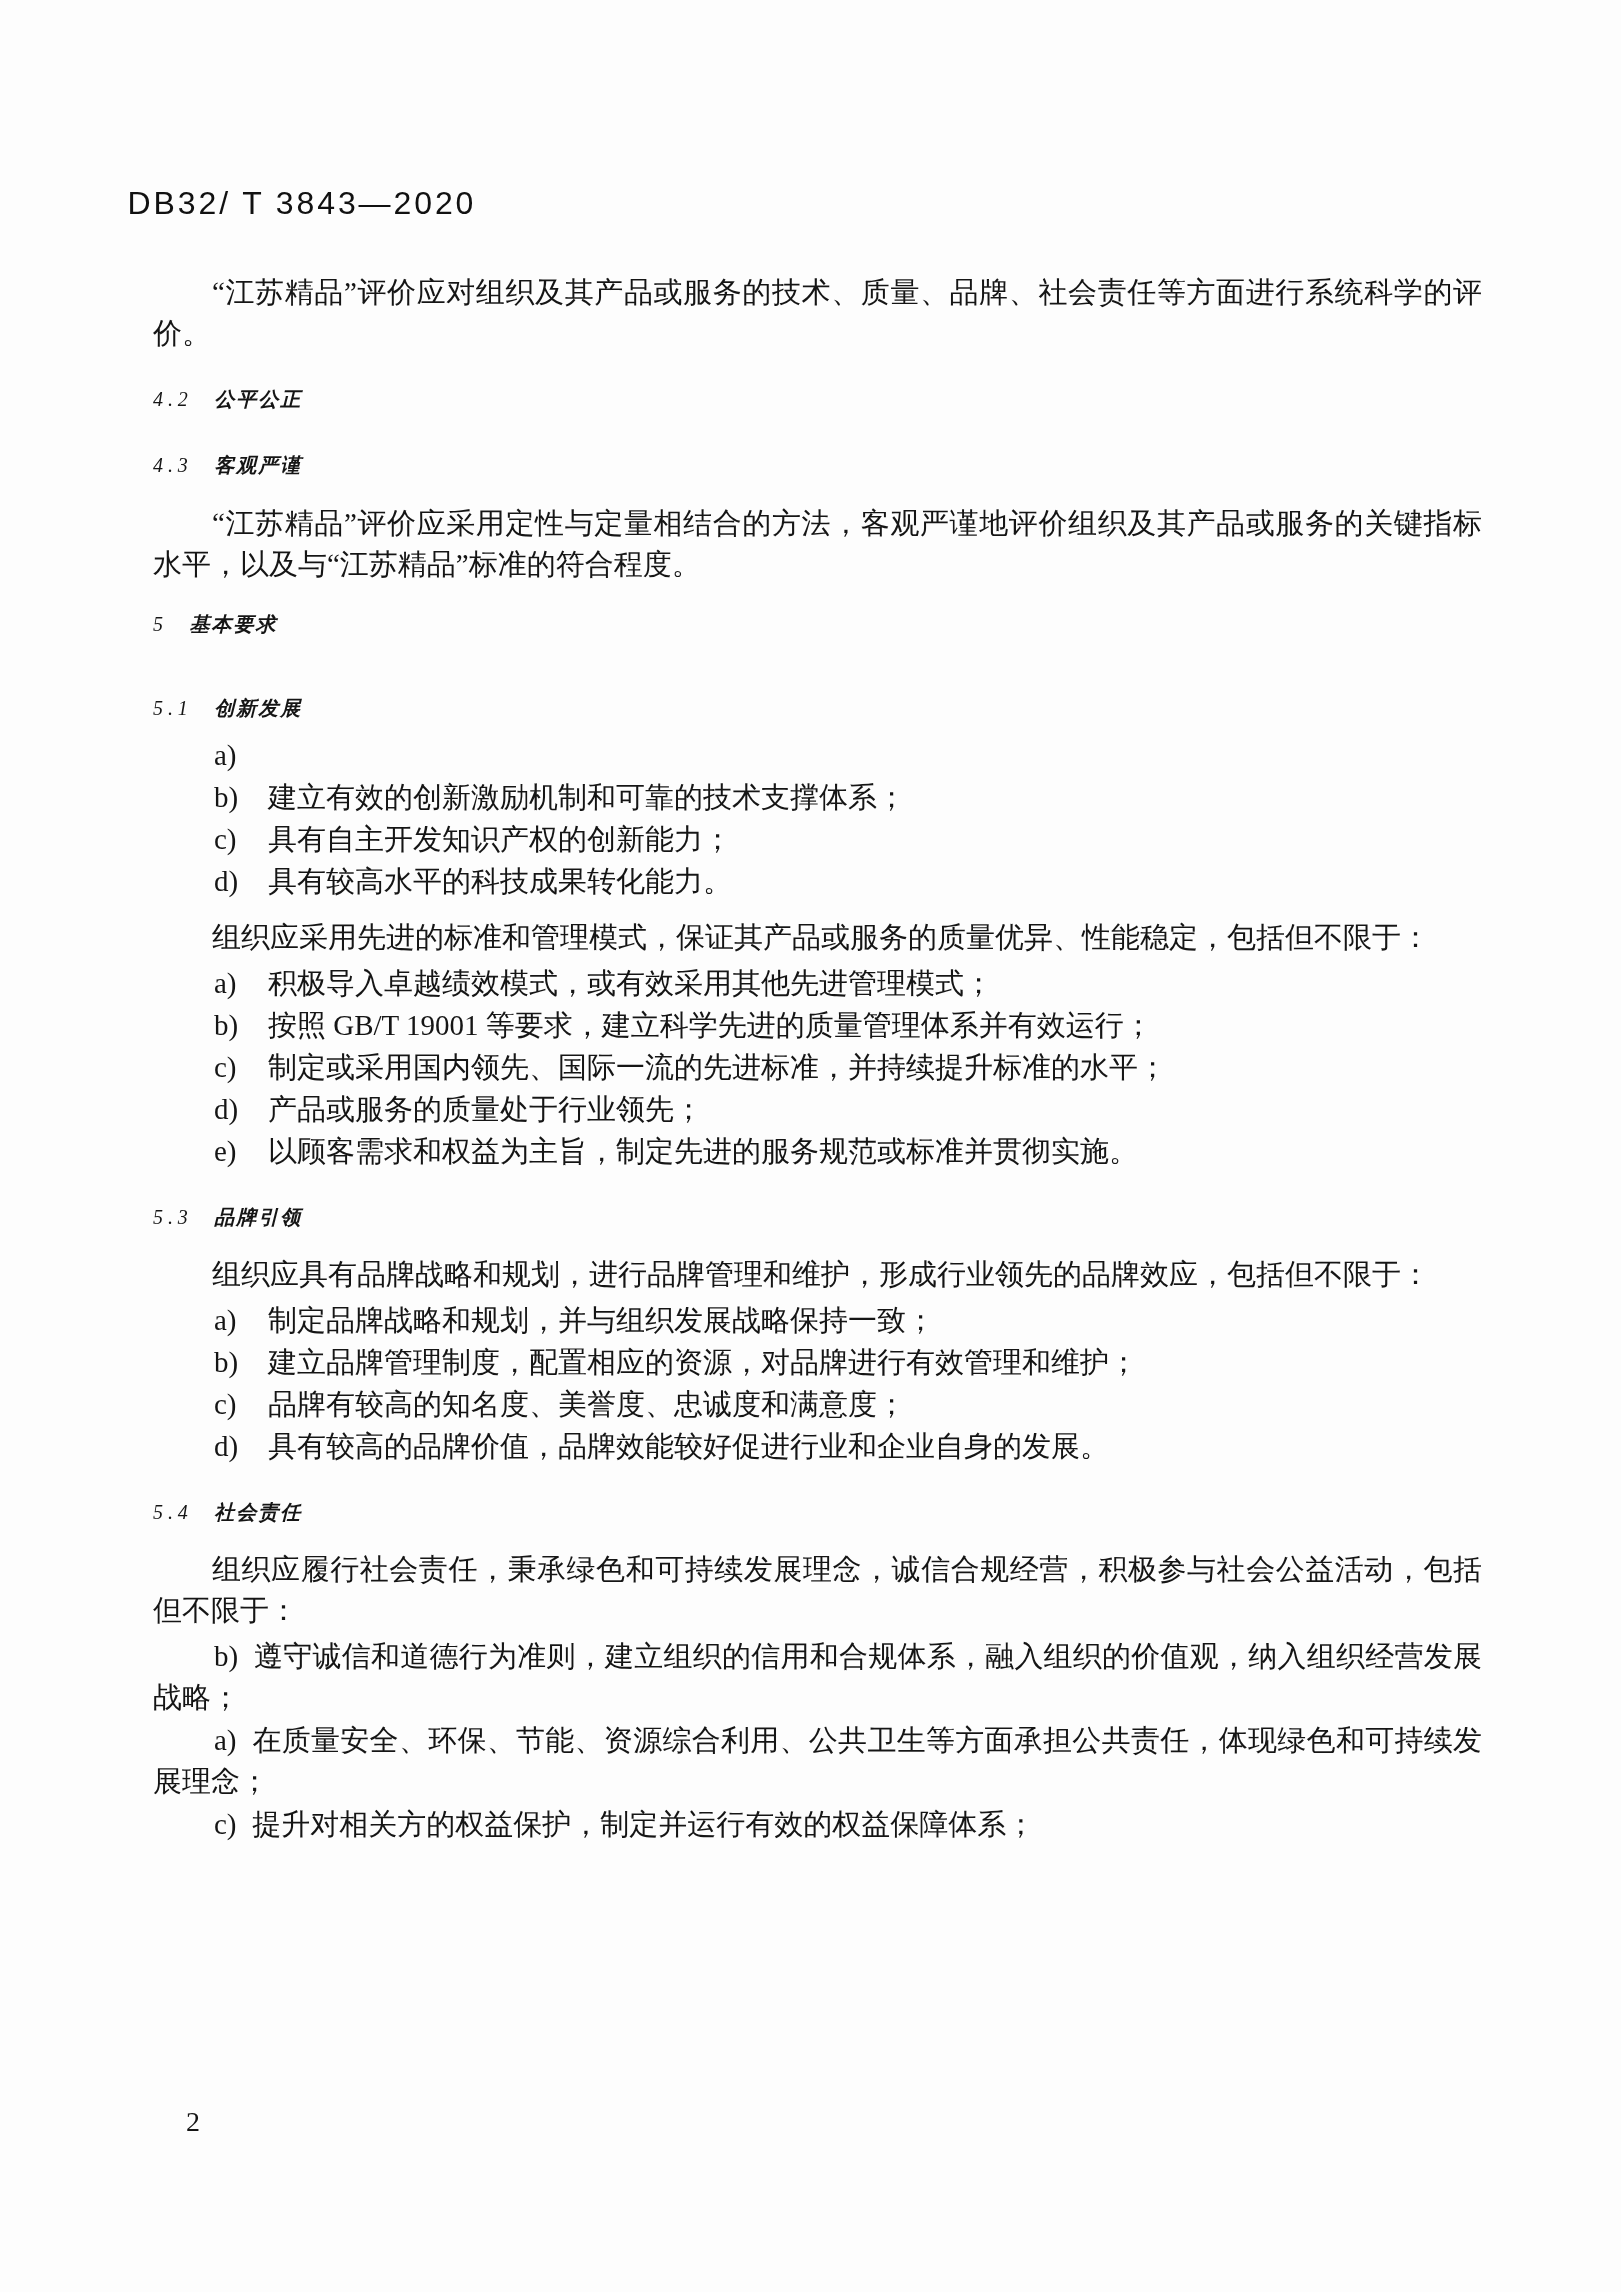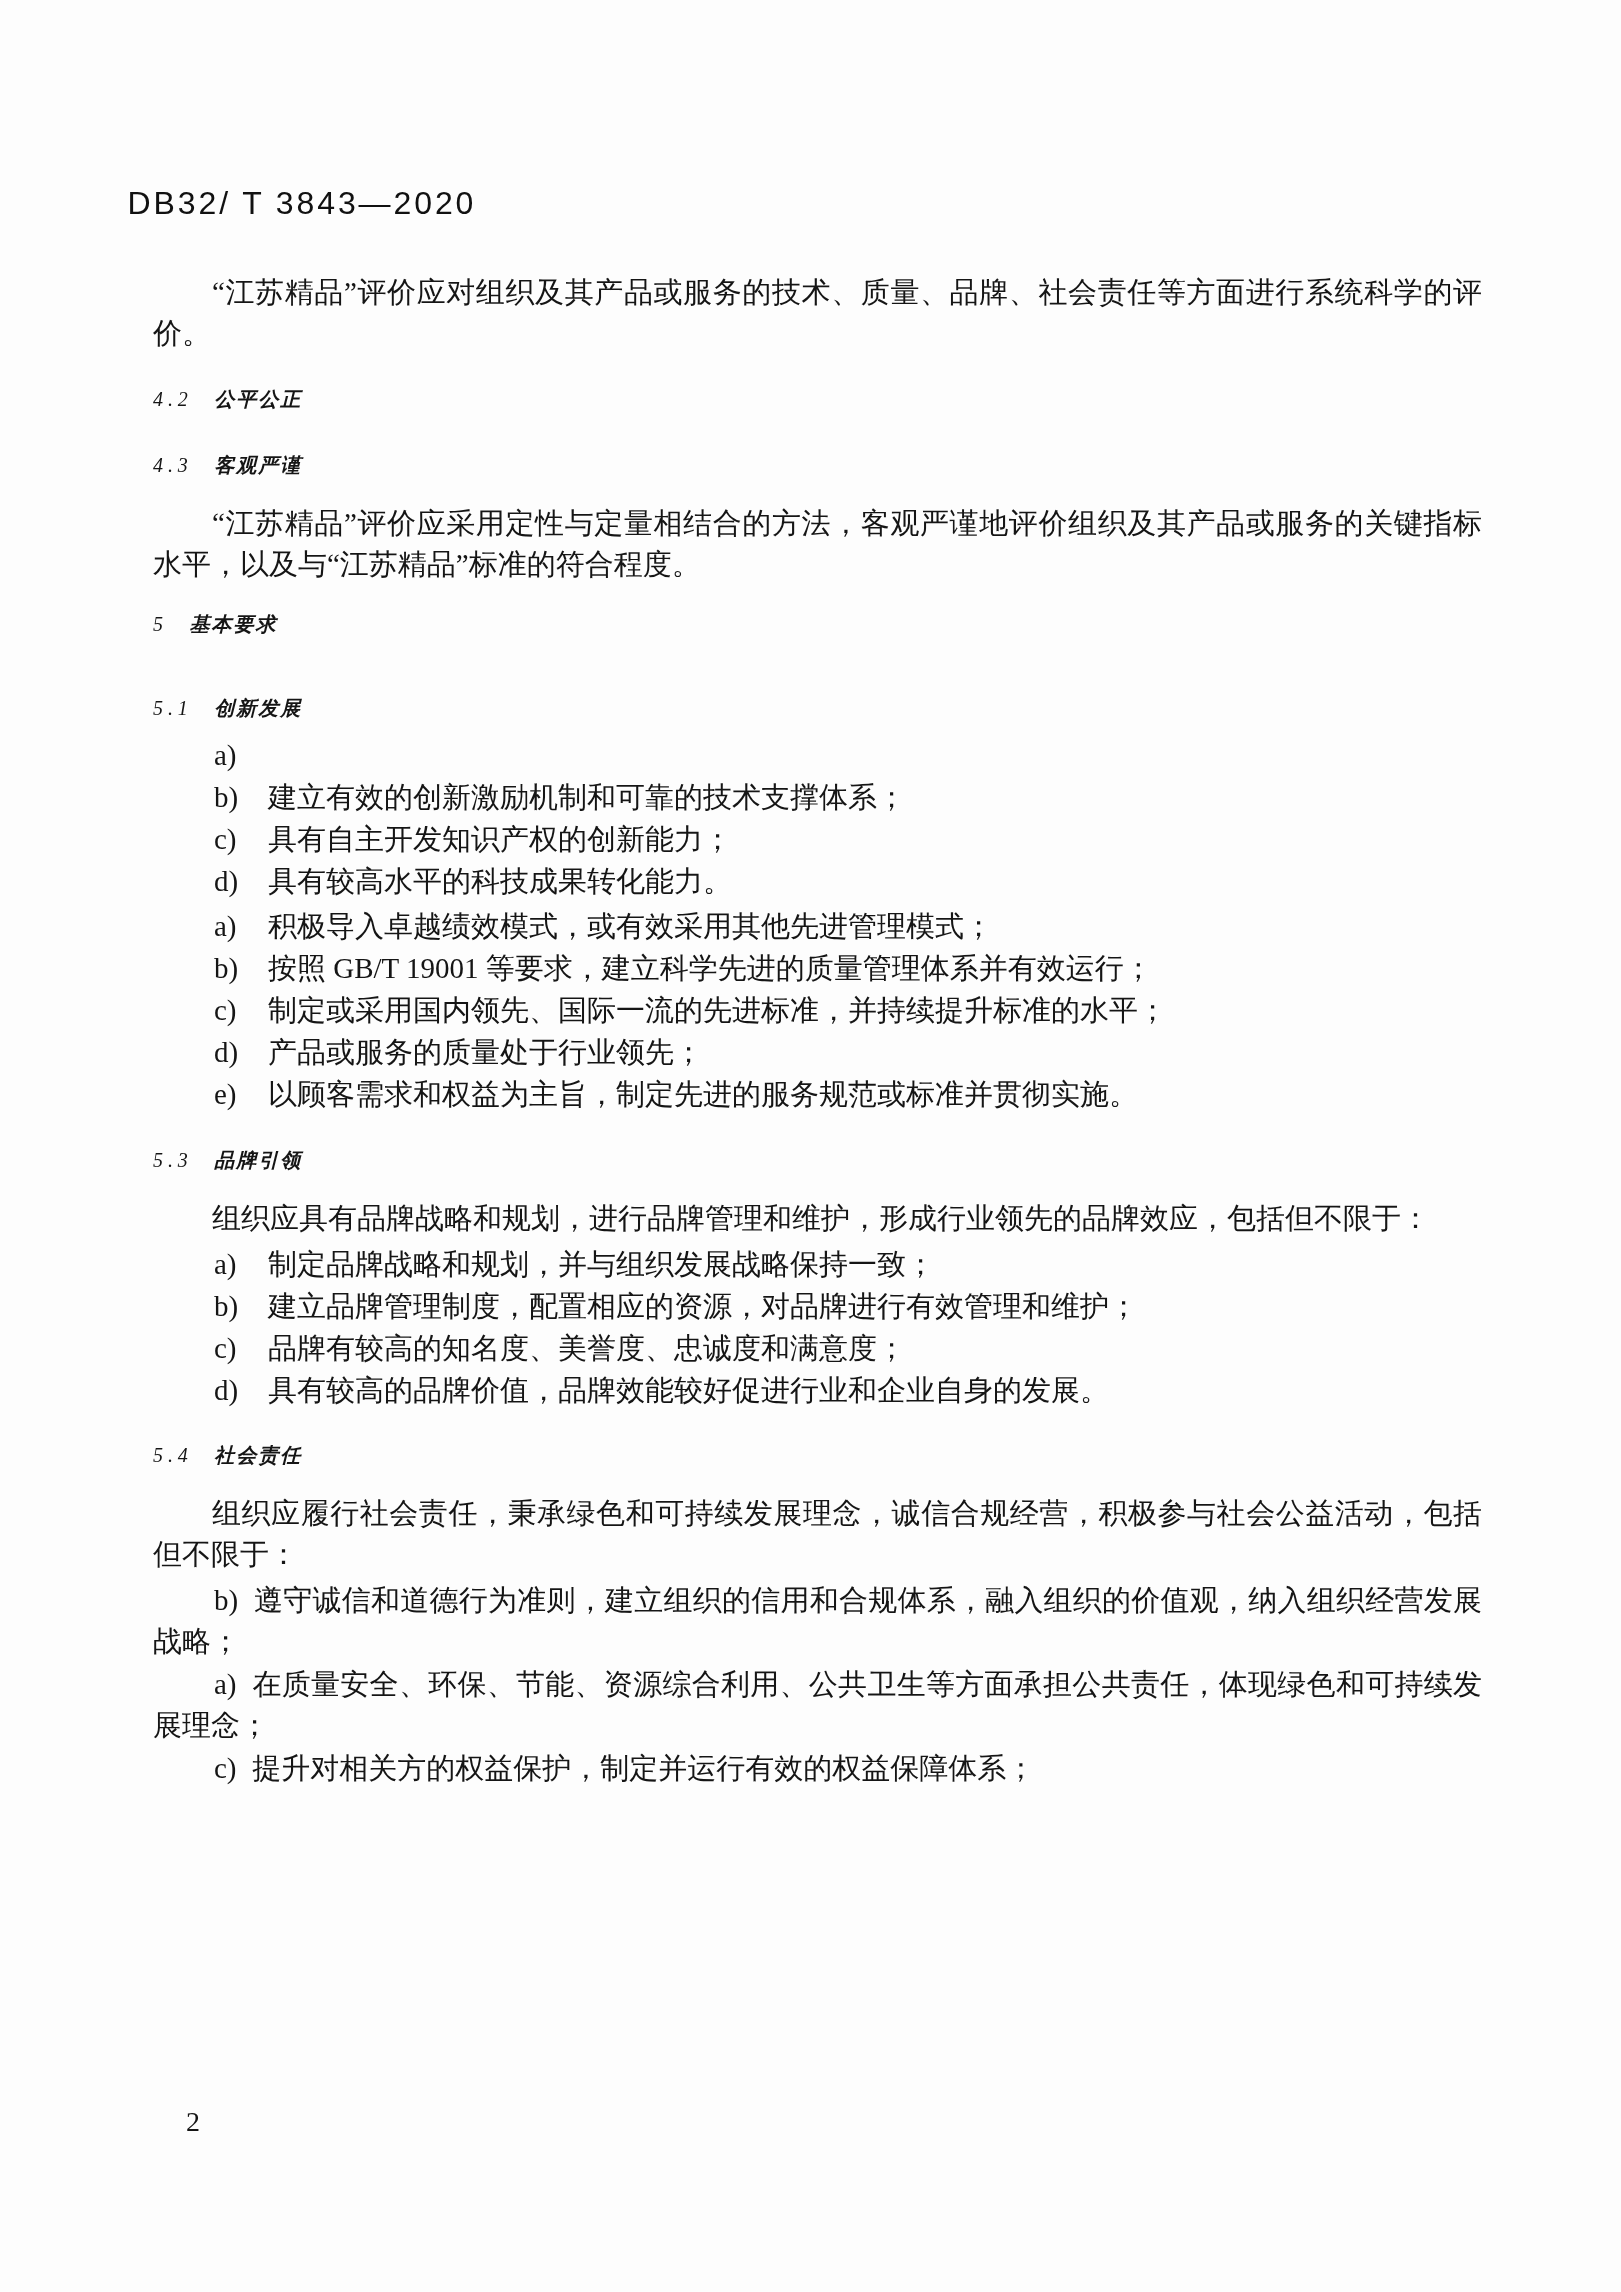--- a/index.html
+++ b/index.html
@@ -105,20 +105,21 @@
         </div>
         <div class="list-item hanging">
           <span class="marker">c)</span>
           <span class="li-text">具有自主开发知识产权的创新能力；</span>
         </div>
         <div class="list-item hanging">
           <span class="marker">d)</span>
           <span class="li-text">具有较高水平的科技成果转化能力。</span>
         </div>
       </div>
+      <p class="para">组织应采用先进的标准和管理模式，保证其产品或服务的质量优异、性能稳定，包括但不限于：</p>
       <div class="list hanging">
         <div class="list-item hanging">
           <span class="marker">a)</span>
           <span class="li-text">积极导入卓越绩效模式，或有效采用其他先进管理模式；</span>
         </div>
         <div class="list-item hanging">
           <span class="marker">b)</span>
           <span class="li-text">按照 GB/T 19001 等要求，建立科学先进的质量管理体系并有效运行；</span>
         </div>
         <div class="list-item hanging">

